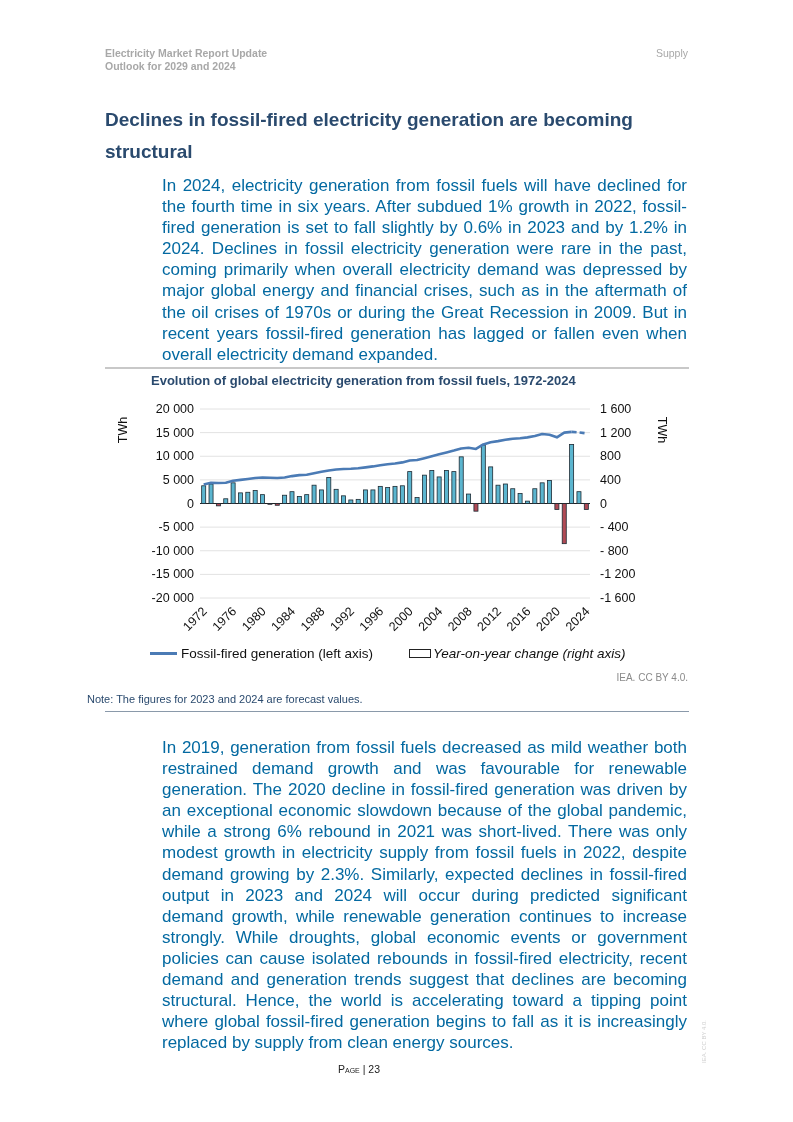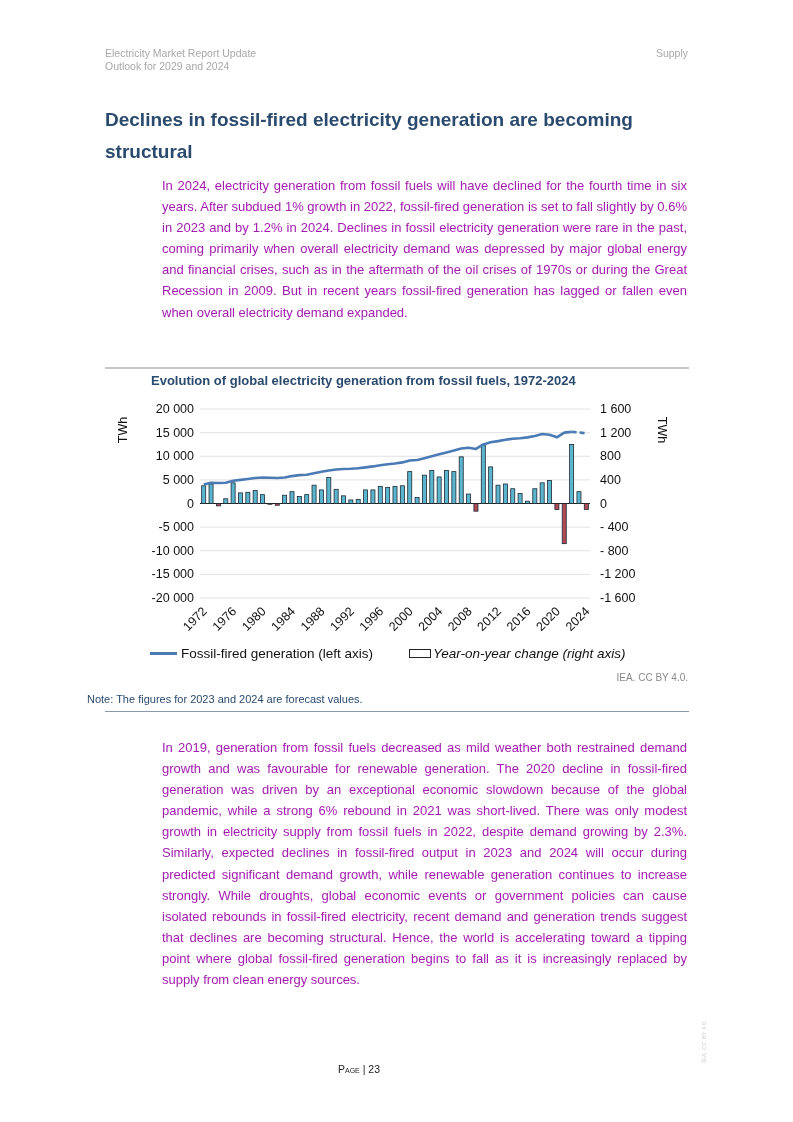--- a/index.html
+++ b/index.html
@@ -1,21 +1,21 @@
 <!DOCTYPE html>
 <html><head>
 <meta charset="utf-8">
 <style>
   html, body { margin:0; padding:0; background:#ffffff; }
   body { width:793px; height:1122px; position:relative; overflow:hidden; font-family:"Liberation Sans", sans-serif; color:#111; }
   .hdr { position:absolute; top:47px; font-size:10.5px; color:#a8a8a8; line-height:13px; }
-  .hdr.left { left:105px; }
+  .hdr.left { left:105px;font-weight:bold; }
   .hdr.right { right:105px; text-align:left; }
   h1 { position:absolute; left:105px; top:104px; width:600px; margin:0; font-size:19px; line-height:32px; font-weight:bold; color:#2a4a6e; }
-  .para { position:absolute; left:162px; width:525px; font-size:13px; line-height:21.1px; text-align:justify; color:#a21caf; margin:0; }
+  .para { position:absolute; left:162px; width:525px; font-size:17px; line-height:21.1px; text-align:justify; color:#0369a1; margin:0; }
   #p1 { top:175px; }
   #p2 { top:737px; }
   .rule { position:absolute; left:105px; width:584px; height:0; }
   .rule.top { top:367px; border-top:2px solid #c8c8c8; }
   .rule.bot { top:711px; border-top:1px solid #8a99aa; }
   .chart-title { position:absolute; left:105px; top:373px; font-size:13px; font-weight:bold; color:#2a4a6e;padding-left:46px; }
   svg#chart { position:absolute; left:100px; top:395px; width:600px; height:250px; overflow:visible; }
   .tick { font-size:12.5px; fill:#111; font-family:"Liberation Sans", sans-serif; }
   .legend { position:absolute; top:646px; font-size:13.5px; color:#111; display:flex; align-items:center; }
   .legend.l1 { left:150px; }

